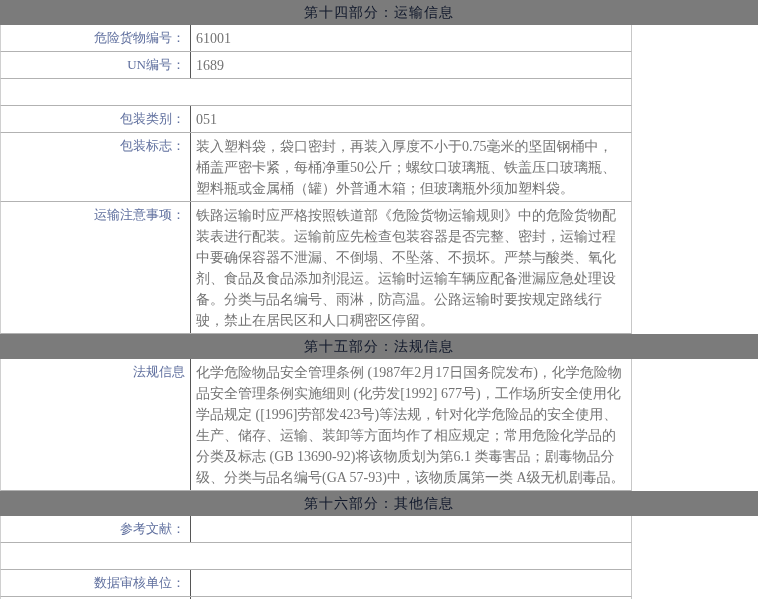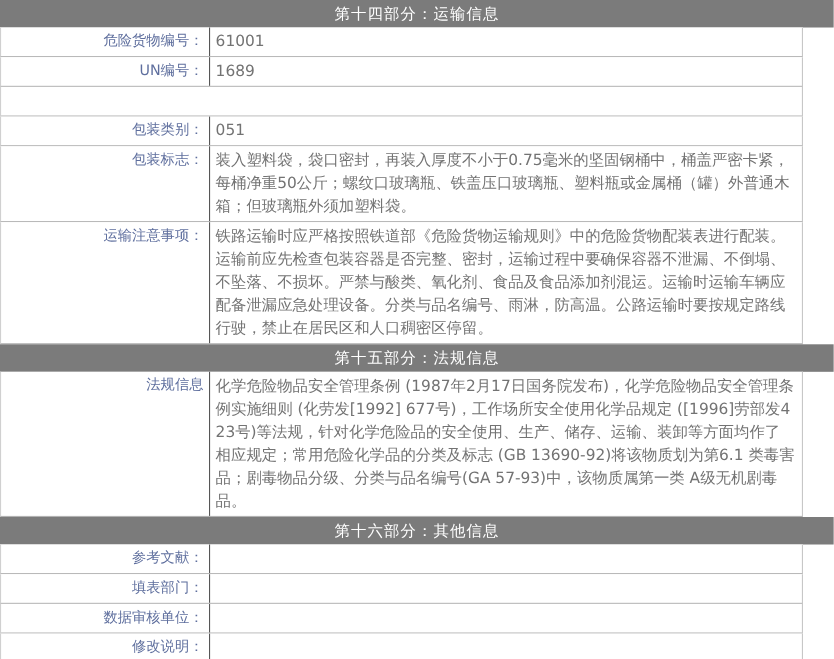--- a/index.html
+++ b/index.html
@@ -14,35 +14,36 @@
     overflow: hidden;
   }
   .sheet {
     width: 758px;
   }
   .section-bar {
     box-sizing: border-box;
     width: 758px;
     height: 25px;
     background: #7b7b7b;
-    color: #ffffff;
+    color: #0f172a;
     font-size: 14px;
     display: flex;
     align-items: center;
     justify-content: center;
     letter-spacing: 1px;
   }
   .row {
     box-sizing: border-box;
     display: flex;
-    width: 730px;
+    width: 632px;
     background: #ffffff;
     border-bottom: 1px solid #b2b2b2;
     border-left: 1px solid #d0d0d0;
     border-right: 1px solid #c7c7c7;
+    font-family: Liberation Serif, serif;
   }
   .row.short { min-height: 27px; }
   .label-cell {
     box-sizing: border-box;
     flex: 0 0 190px;
     max-width: 190px;
     text-align: right;
     padding: 4px 5px 2px 2px;
     font-size: 13px;
     line-height: 18px;
@@ -103,21 +104,20 @@
   </div>
 
   <div class="section-bar">第十六部分：其他信息</div>
 
   <div class="row short">
     <div class="label-cell">参考文献：</div>
     <div class="value-cell"></div>
   </div>
 
   <div class="row short">
-    <div class="label-cell">填表部门：</div>
     <div class="value-cell"></div>
   </div>
 
   <div class="row short">
     <div class="label-cell">数据审核单位：</div>
     <div class="value-cell"></div>
   </div>
 
   <div class="row short">
     <div class="label-cell">修改说明：</div>

